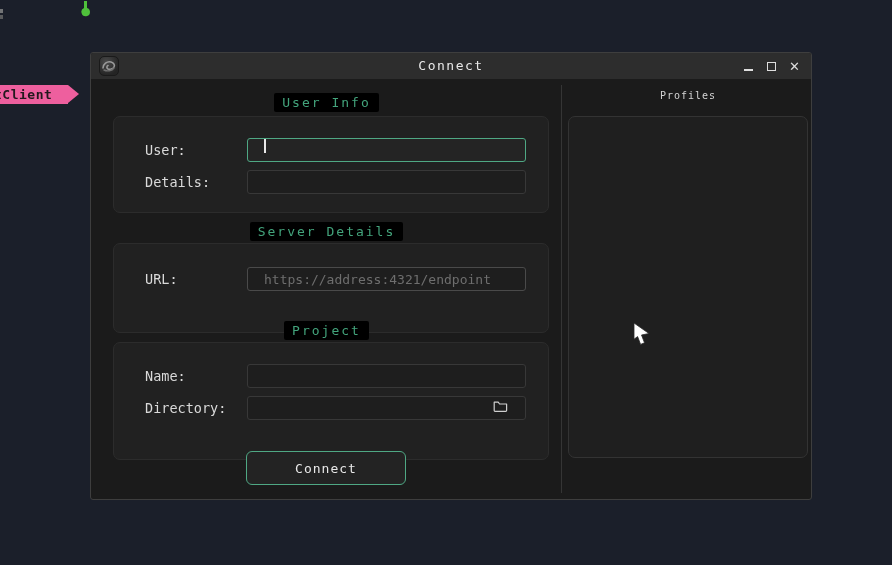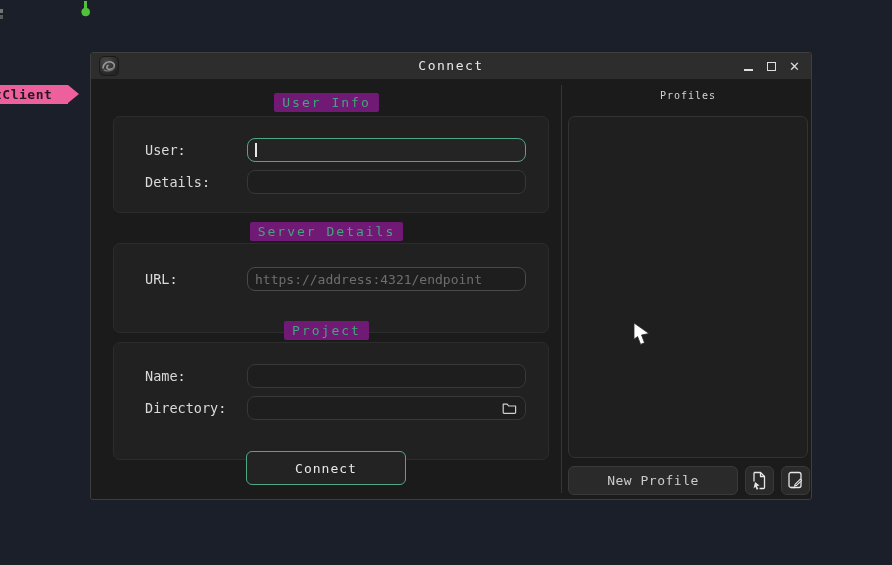--- a/index.html
+++ b/index.html
@@ -28,25 +28,25 @@
   .ctrl { width:15px; height:16px; display:flex; align-items:center; justify-content:center; color:#dedede; cursor:default; }
   .ctrl-min i { display:block; width:9px; height:2px; background:#dedede; margin-top:8px; }
   .ctrl-max i { display:block; width:9px; height:9px; border:1.5px solid #dedede; }
   .ctrl-close { font-size:13px; font-family:"DejaVu Sans",sans-serif; }
 
   .body { position:absolute; top:26px; left:0; right:0; bottom:0; }
 
   
   .form-col { position:absolute; left:0; top:0; width:471px; height:100%; }
   .sec-head { position:absolute; left:0; width:100%; text-align:center; font-size:13px; color:#43a47c; letter-spacing:2px; }
-  .sec-head em { font-style:normal; background:#701a75; padding:2px 8px; border-radius:2px; }
+  .sec-head em { font-style:normal; background:#000000; padding:2px 8px; border-radius:2px; }
   .group { position:absolute; left:22px; width:436px; background:#212121; border:1px solid #2c2c2c; border-radius:7px; }
   .row { position:absolute; left:31px; right:22px; height:24px; display:flex; align-items:center; }
   .row .lbl { width:102px; font-size:13.5px; color:#dadada; flex:none; }
-  .field { position:relative; flex:1; height:24px; background:#1e1e1e; border:1px solid #383838; border-radius:8px; display:flex; align-items:center; padding:0 7px; }
+  .field { position:relative; flex:1; height:24px; background:#1e1e1e; border:1px solid #383838; border-radius:3px; display:flex; padding:0 16px; }
   .field input { flex:1; min-width:0; background:transparent; border:none; outline:none; color:#e2e2e2; font:13px "DejaVu Sans Mono",monospace; }
   .field input::placeholder { color:#6e6e6e; opacity:1; }
   .field.focused { border:1.5px solid #4fa884; background:#242424; }
   .field.url { border-color:#4a4a4a; }
   .caret { width:1.5px; height:14px; background:#e8e8e8; margin-right:2px; flex:none; }
   .folder-btn { flex:none; width:18px; height:18px; display:flex; align-items:center; justify-content:center; cursor:pointer; }
 
   .connect-btn { position:absolute; left:155px; top:372px; width:160px; height:34px; background:#232323; border:1px solid #4fa884; border-radius:6px; color:#e8e8e8; font:13px "DejaVu Sans Mono",monospace; letter-spacing:1px; cursor:pointer; }
 
   
@@ -155,38 +155,20 @@
             </div>
           </div>
         </div>
 
         <button class="connect-btn">Connect</button>
       </div>
 
       <div class="divider"></div>
       <div class="profiles-head">Profiles</div>
       <div class="profiles-list"></div>
-      <div class="profiles-footer">
-        <button class="new-profile-btn">New Profile</button>
-        <div class="icon-btn">
-          <svg width="17" height="19" viewBox="0 0 17 19">
-            <path d="M3,1.5 h6.5 l4,4 v11 a1,1 0 0 1 -1,1 h-4" fill="none" stroke="#e6e6e6" stroke-width="1.3" stroke-linejoin="round"></path>
-            <path d="M3,1.5 v9" fill="none" stroke="#e6e6e6" stroke-width="1.3"></path>
-            <path d="M9.5,1.5 v4 h4" fill="none" stroke="#e6e6e6" stroke-width="1.3" stroke-linejoin="round"></path>
-            <path d="M4,11 l4.6,3.6 -2.6,0.5 1.3,2.9 -1.6,0.7 -1.3,-2.9 -1.9,1.8 z" fill="#e6e6e6"></path>
-          </svg>
-        </div>
-        <div class="icon-btn">
-          <svg width="17" height="19" viewBox="0 0 17 19">
-            <rect x="2" y="1.5" width="12" height="15" rx="2" fill="none" stroke="#e6e6e6" stroke-width="1.3"></rect>
-            <path d="M8,16.5 h-4" stroke="#e6e6e6" stroke-width="1.3"></path>
-            <path d="M14.6,9.4 l-5.2,5.2 -1.9,0.6 0.6,-1.9 5.2,-5.2 z" fill="#2a2a2a" stroke="#e6e6e6" stroke-width="1.1" stroke-linejoin="round"></path>
-          </svg>
-        </div>
-      </div>
     </div>
   </div>
 
   <div class="mouse-cursor">
     <svg width="20" height="26" viewBox="0 0 20 26">
       <path d="M1,1 L16,11.5 L8.5,13 L11.5,20.8 L7.6,22.4 L4.6,14.6 L1,17.2 Z" fill="#ffffff" stroke="#2a2a2a" stroke-width="0.8"></path>
     </svg>
   </div>
 
 </div>

